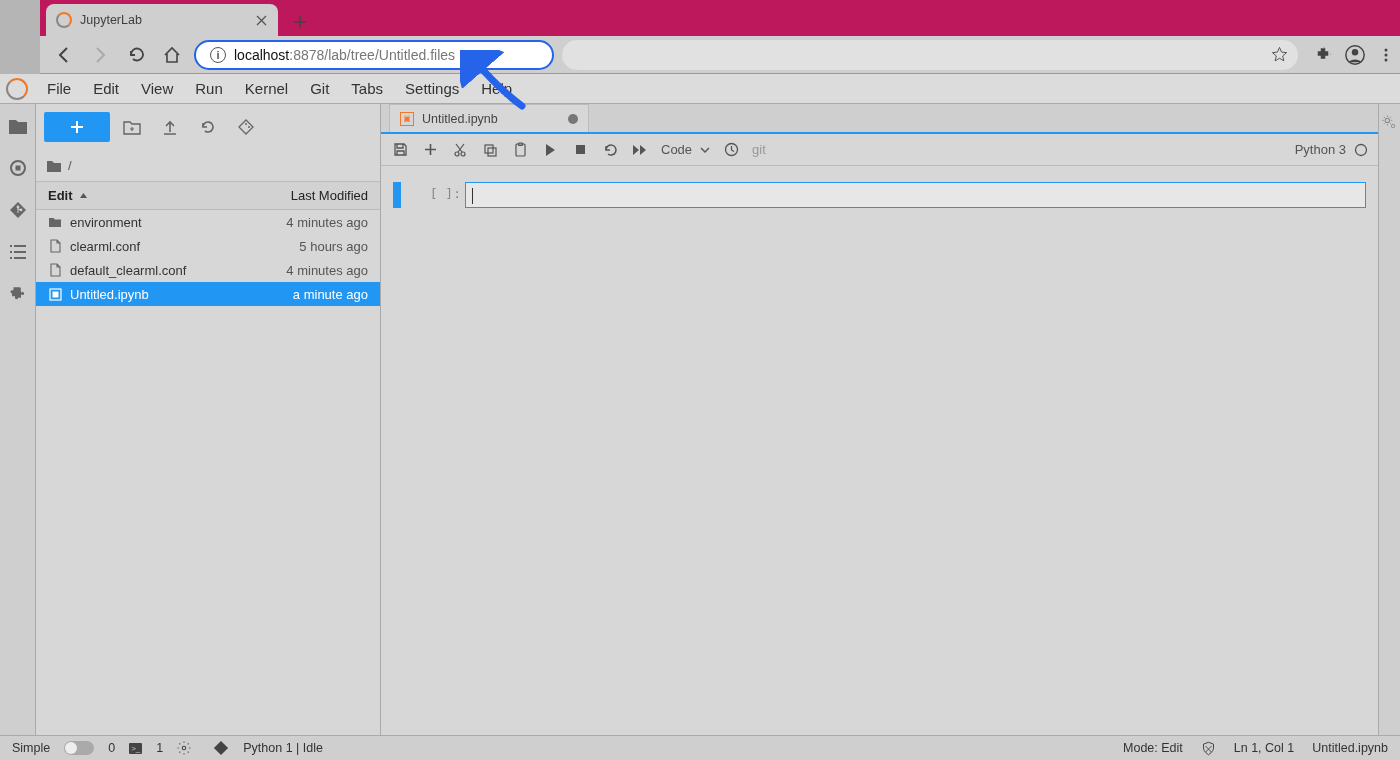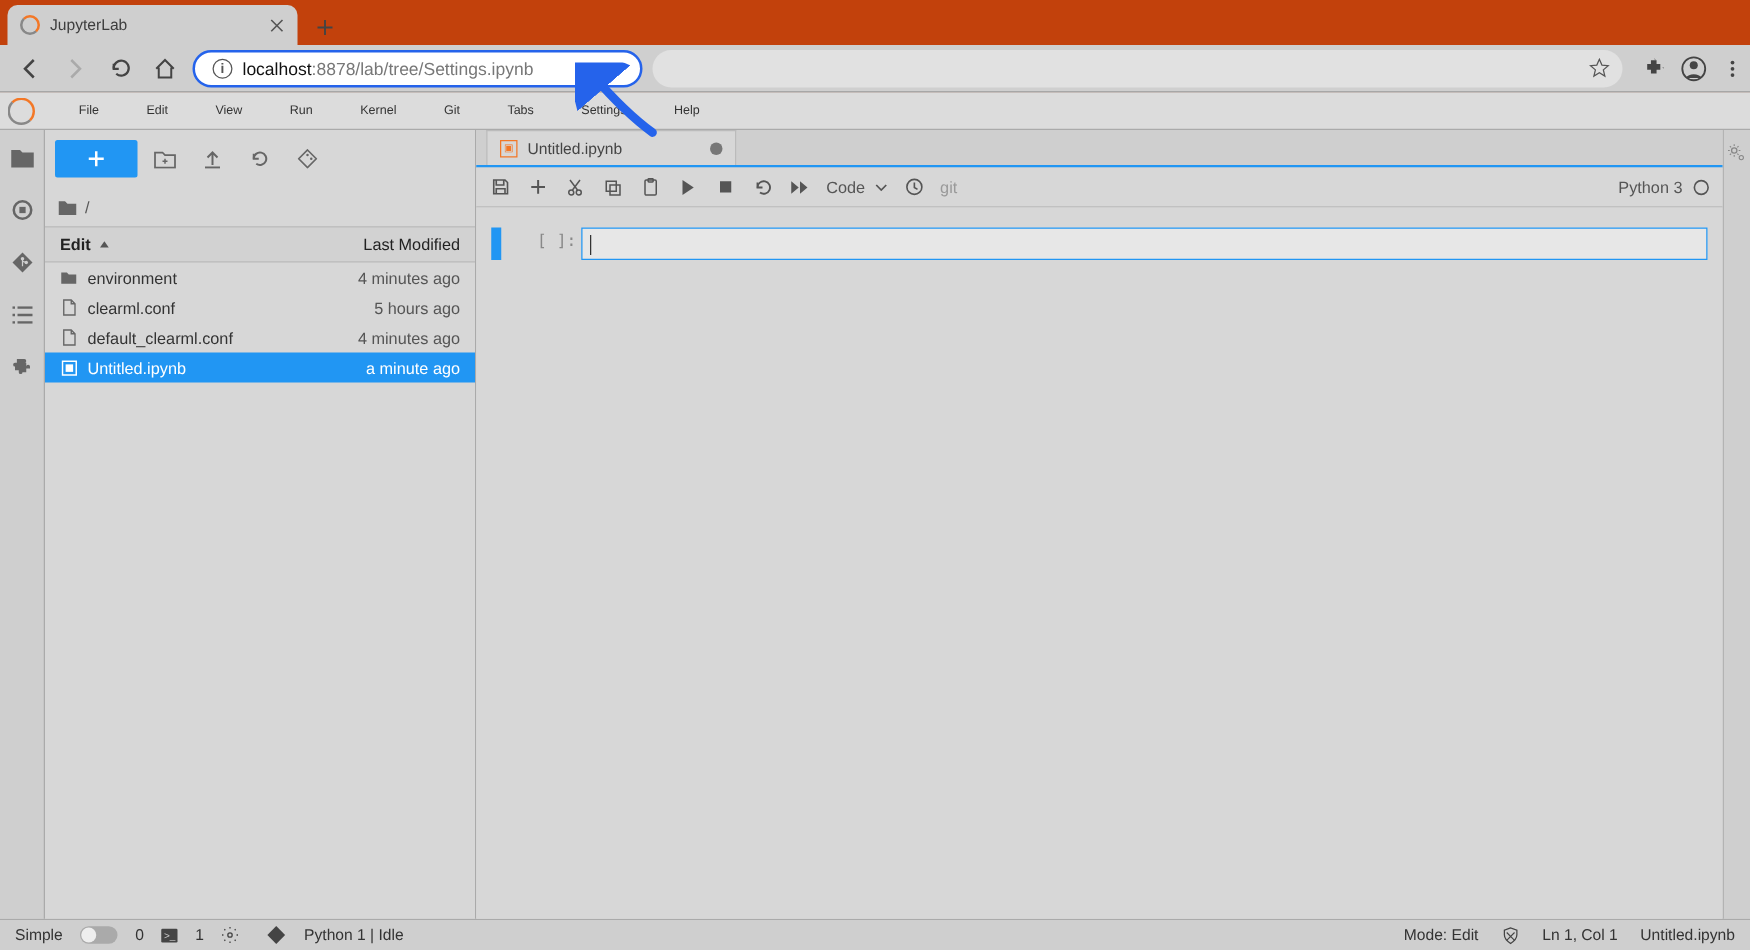--- a/index.html
+++ b/index.html
@@ -1,38 +1,38 @@
 <!DOCTYPE html>
 <html><head>
   <meta charset="utf-8">
   <style>
     * { margin: 0; padding: 0; box-sizing: border-box; font-family: -apple-system, BlinkMacSystemFont, "Segoe UI", Helvetica, Arial, sans-serif; }
     body { width: 1400px; height: 760px; background: #b5b5b5; overflow: hidden; position: relative; }
 
     
-    .browser-chrome { background: #c2410c; }
+    .browser-chrome { background: #be185d; margin-left: 40px; }
     .tab-strip { display: flex; height: 36px; align-items: flex-end; padding-left: 6px; }
     .tab-item { background: #cfcfcf; height: 32px; min-width: 232px; display: flex; align-items: center; border-radius: 8px 8px 0 0; padding: 0 10px; font-size: 12.5px; color: #3e3e3e; gap: 8px; position: relative; }
     .tab-favicon { width: 16px; height: 16px; border: 2px solid #f37726; border-radius: 50%; border-left-color: #888; border-bottom-color: #888; }
     .tab-title { flex: 1; }
     .tab-close { width: 14px; height: 14px; color: #555; display:flex;align-items:center;justify-content:center; cursor:pointer; }
     .new-tab { width: 28px; height: 28px; display:flex;align-items:center;justify-content:center; color:#444; margin-left: 8px; cursor:pointer; }
     .addr-bar-row { background: #cfcfcf; height: 38px; display: flex; align-items: center; padding: 0 6px 0 10px; gap: 8px; border-bottom: 1px solid #9a9a9a; }
     .nav-btn { width: 28px; height: 28px; display:flex;align-items:center;justify-content:center; color:#555; border-radius:50%; cursor:pointer;}
     .nav-btn.disabled { color: #aaa; cursor: default;}
     .addr-bar { flex: 1; height: 30px; background: #e1e1e1; border-radius: 16px; display: flex; align-items: center; padding: 0 10px 0 14px; gap: 8px; position: relative; font-size: 14px; color: #333;}
     .addr-bar.highlighted { border: 2.5px solid #2563eb; background: #fff; }
     .addr-info-icon { width:16px;height:16px;border:1.5px solid #555;border-radius:50%;display:flex;align-items:center;justify-content:center;font-size:11px;font-weight:bold;color:#555; }
     .addr-text .host { color:#111; }
     .addr-text .port-path { color:#777; }
     .addr-right { margin-left:auto; display:flex; gap:10px; align-items:center; color:#555;}
     .chrome-right { display:flex; gap:12px; align-items:center; color:#444; margin-left: 8px;}
 
     
-    .jl-menubar { background: #dcdcdc; border-bottom: 1px solid #aaa; height: 30px; display: flex; align-items: center; padding: 0 6px; gap: 16px; font-size: 10px; color:#333;}
+    .jl-menubar { background: #dcdcdc; border-bottom: 1px solid #aaa; height: 30px; display: flex; align-items: center; padding: 0 6px; gap: 0; font-size: 15px; color:#333;}
     .jl-logo { width:22px;height:22px; margin-right: 8px; border: 2px solid #f37726; border-radius: 50%; border-left-color: #888; border-bottom-color: #888;}
     .jl-menuitem { padding: 5px 11px; cursor:pointer; }
 
     
     .jl-main { display: flex; height: calc(760px - 36px - 38px - 30px - 25px); background:#cfcfcf; }
     .jl-activitybar { width: 36px; background: #cfcfcf; border-right: 1px solid #aaa; display:flex; flex-direction:column; align-items:center; padding-top:12px; gap: 22px; color:#555;}
     .jl-activitybar .act-icon { width:20px;height:20px;display:flex;align-items:center;justify-content:center; cursor:pointer;}
 
     
     .jl-filebrowser { width: 345px; background: #d7d7d7; border-right: 1px solid #aaa; display:flex; flex-direction:column; }
@@ -119,21 +119,21 @@
           <path d="M3 5 L3 9 L7 9" fill="none" stroke="#444" stroke-width="1.8"></path>
         </svg>
       </div>
     <div class="nav-btn">
         <svg width="18" height="18" viewBox="0 0 18 18">
           <path d="M2 9 L9 2 L16 9 M4 8 V16 H14 V8" fill="none" stroke="#444" stroke-width="1.6"></path>
         </svg>
       </div>
     <div class="addr-bar highlighted" style="max-width:360px;flex:0 0 360px;">
       <span class="addr-info-icon">i</span>
-      <span class="addr-text"><span class="host">localhost</span><span class="port-path">:8878/lab/tree/Settings.ipynb</span></span>
+      <span class="addr-text"><span class="host">localhost</span><span class="port-path">:8878/lab/tree/Untitled.files</span></span>
     </div>
     <div class="addr-bar" style="background:#e1e1e1;">
       <span class="addr-right">
         <span>
             <svg width="17" height="17" viewBox="0 0 24 24">
               <path d="M12 2 L14.9 8.6 L22 9.3 L16.5 14 L18.2 21 L12 17.3 L5.8 21 L7.5 14 L2 9.3 L9.1 8.6 Z" fill="none" stroke="#555" stroke-width="1.4"></path>
             </svg>
           </span>
       </span>
     </div>

